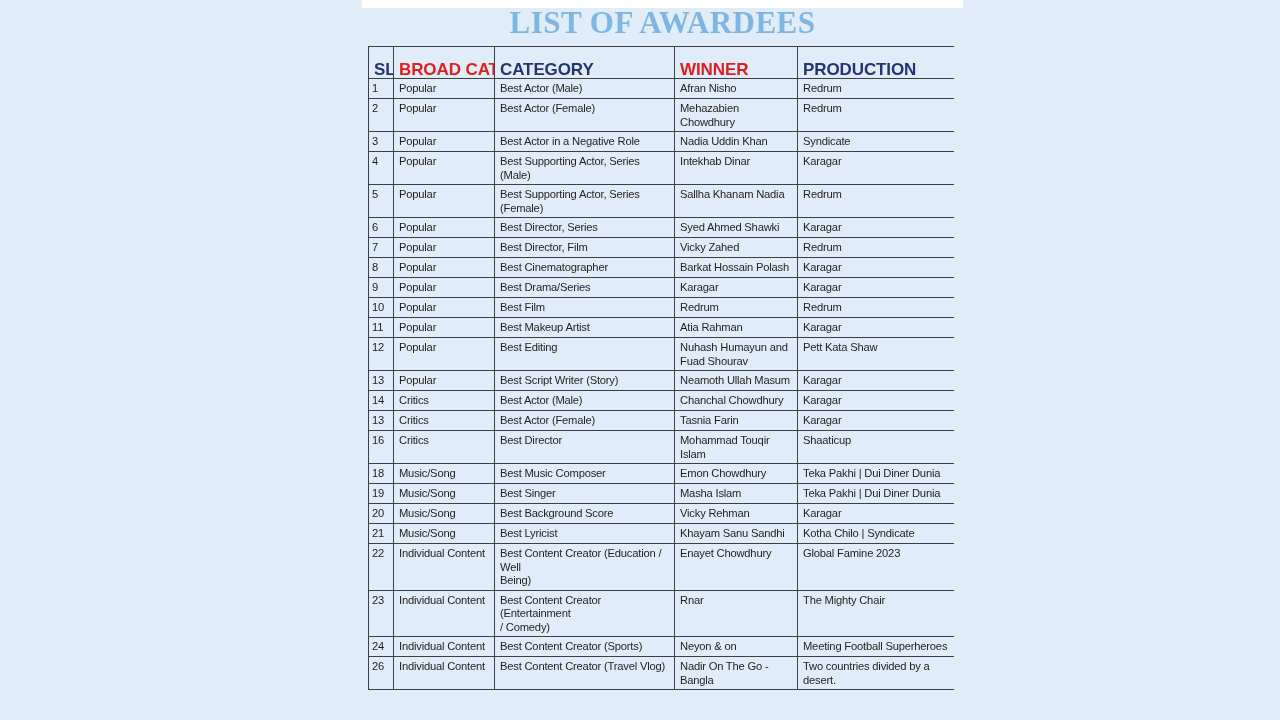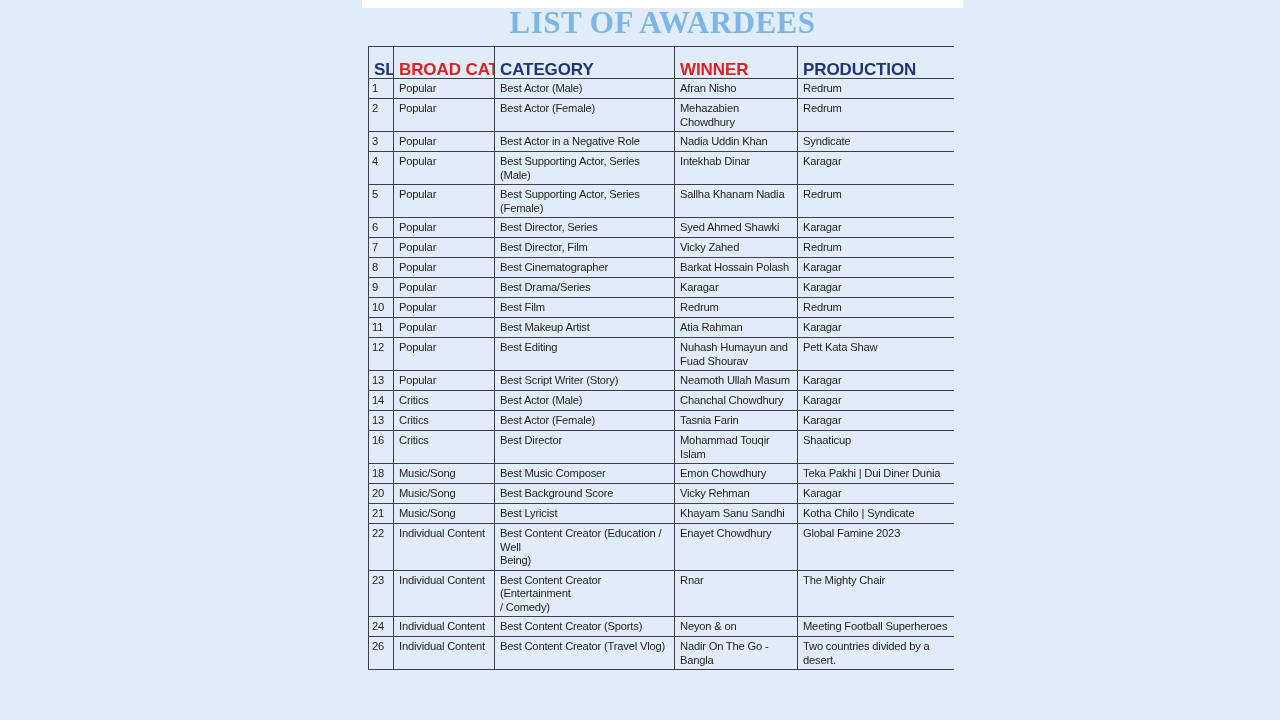--- a/index.html
+++ b/index.html
@@ -220,20 +220,27 @@
           <td>Shaaticup</td>
         </tr>
         <tr>
           <td>18</td>
           <td>Music/Song</td>
           <td>Best Music Composer</td>
           <td>Emon Chowdhury</td>
           <td>Teka Pakhi | Dui Diner Dunia</td>
         </tr>
         <tr>
+          <td>19</td>
+          <td>Music/Song</td>
+          <td>Best Singer</td>
+          <td>Masha Islam</td>
+          <td>Teka Pakhi | Dui Diner Dunia</td>
+        </tr>
+        <tr>
           <td>20</td>
           <td>Music/Song</td>
           <td>Best Background Score</td>
           <td>Vicky Rehman</td>
           <td>Karagar</td>
         </tr>
         <tr>
           <td>21</td>
           <td>Music/Song</td>
           <td>Best Lyricist</td>

